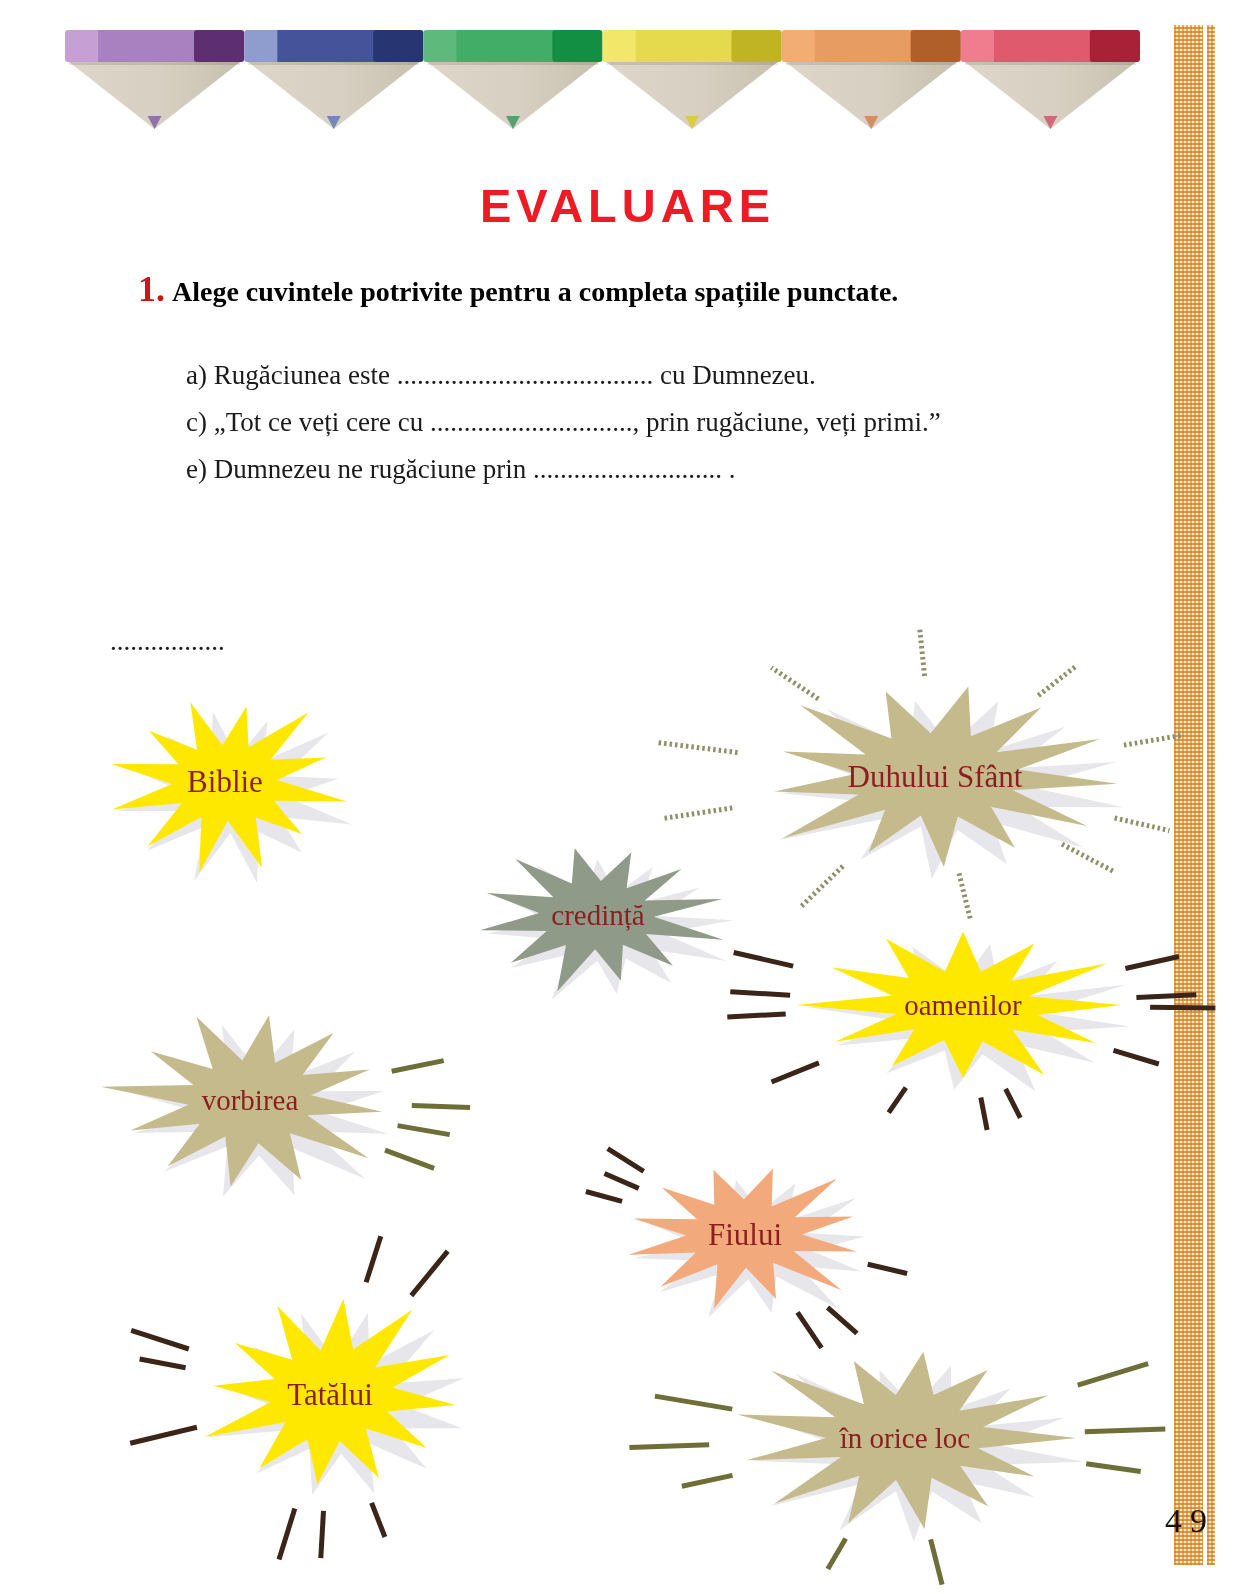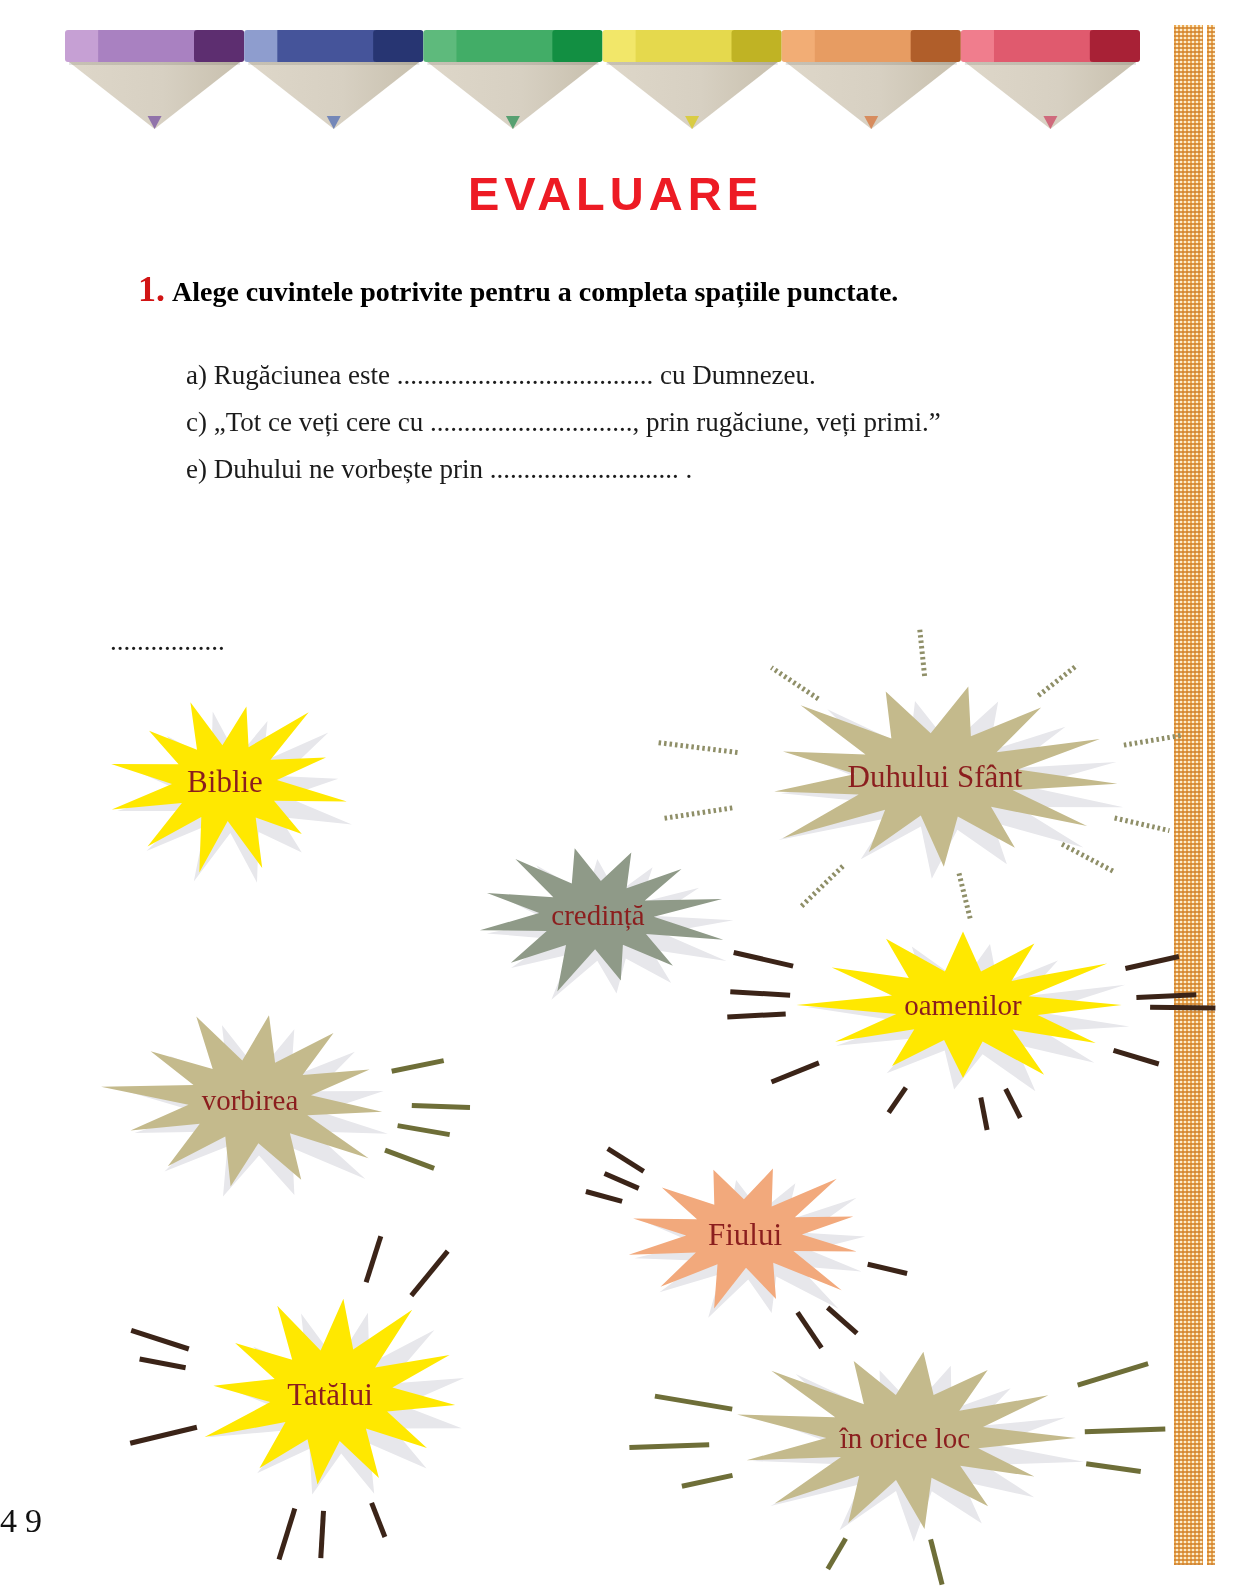--- a/index.html
+++ b/index.html
@@ -13,38 +13,38 @@
     position:absolute; top:0; bottom:0;
     background-color:#fdf3e0;
     background-image:
       repeating-linear-gradient(0deg, rgba(205,125,40,0.75) 0 2px, rgba(255,255,255,0) 2px 4px),
       repeating-linear-gradient(90deg, rgba(235,165,75,0.95) 0 2px, rgba(250,236,205,0.95) 2px 4px);
   }
   .right-stripe .band.wide   { left:0;  width:29px; }
   .right-stripe .band.narrow { left:33px; width:8px; }
 
   .page-title {
-    position:absolute; left:0; top:166px; width:1215px; margin:0;
+    position:absolute; left:0; top:166px; width:1215px; margin:12px;
     text-align:center; font-family:"Liberation Sans", sans-serif;
     font-size:47px; font-weight:800; letter-spacing:5px; color:#ed1b24;padding-left:8px;
   }
   .exercise-heading { position:absolute; left:138px; top:268px; width:990px; font-size:28px; }
   .exercise-heading .num  { color:#d11414; font-weight:bold; font-size:36px; }
   .exercise-heading .instr{ color:#000000; font-weight:bold; }
 
   .items { position:absolute; left:140px; top:352px; width:1010px; font-size:27px; color:#1b1b1b;margin-left:46px; }
   .items .item { line-height:47px; white-space:nowrap; }
   .items .item:nth-child(6) { padding-left:8px; }
   .continuation { position:absolute; left:110px; top:626px; font-size:27px; color:#1b1b1b; }
 
   .stars-layer { position:absolute; left:0; top:0; pointer-events:none; }
   .star-text { font-family:"Liberation Serif", serif; }
 
   .page-number {
-    position:absolute; left:0; top:1502px; width:1215px; text-align:left;
+    position:absolute; left:0; top:1502px; width:1215px; text-align:right;
     font-size:34px; letter-spacing:8px; color:#111111;
   }
 </style>
 </head>
 <body>
 
 <div class="page">
 
   <div class="pencil-border">
     <svg id="pencils-svg" width="1075" height="106" viewBox="0 0 1075 106">
@@ -114,21 +114,21 @@
   <h1 class="page-title">EVALUARE</h1>
 
   <div class="exercise-heading">
     <span class="num">1.</span>
     <span class="instr">Alege cuvintele potrivite pentru a completa spațiile punctate.</span>
   </div>
 
   <div class="items">
     <div class="item"><span>a)</span> <span>Rugăciunea este ...................................... cu Dumnezeu.</span></div>
     <div class="item"><span>c)</span> <span>„Tot ce veți cere cu .............................., prin rugăciune, veți primi.”</span></div>
-    <div class="item"><span>e)</span> <span>Duhului ne vorbește prin ............................ .</span></div>
+    <div class="item"><span>e)</span> <span>Dumnezeu ne rugăciune prin ............................ .</span></div>
   </div>
 
   <div class="continuation">.................</div>
 
   <svg id="stars-svg" class="stars-layer" width="1240" height="1594" viewBox="0 0 1240 1594">
       <g>
         <polygon points="351.9,824.4 279.6,817.1 301.8,852.5 258.7,831.9 257.0,882.7 230.4,833.1 193.8,881.6 204.8,826.4 146.5,851.0 187.9,810.9 117.2,811.0 181.1,791.2 124.0,765.6 190.9,772.2 166.9,736.1 211.5,759.4 212.7,711.6 237.4,757.4 267.5,721.0 263.1,761.6 328.4,732.5 282.8,776.2 338.3,778.8 285.9,796.7" fill="#e7e7eb"></polygon>
         <polygon points="346.9,801.4 274.0,800.7 301.8,833.9 255.7,817.4 262.2,867.9 227.7,821.1 199.3,872.6 201.3,816.9 147.5,846.6 181.9,803.0 111.8,809.6 172.0,784.1 111.2,763.9 178.6,764.3 149.0,730.7 197.0,749.7 190.4,702.2 222.4,745.3 246.4,706.5 248.6,747.2 308.7,712.3 270.5,759.8 326.0,757.4 277.0,780.0" fill="#ffe800"></polygon>
         <text x="225" y="792.23" text-anchor="middle" font-size="31" fill="#8b1e1e" class="star-text">Biblie</text>
       </g>

